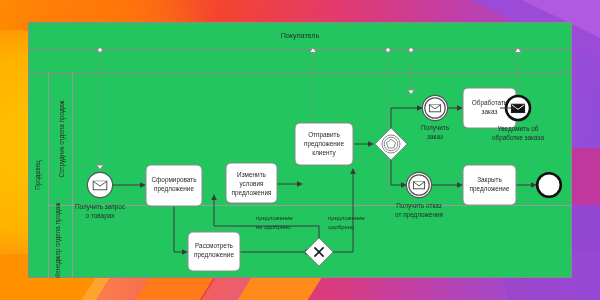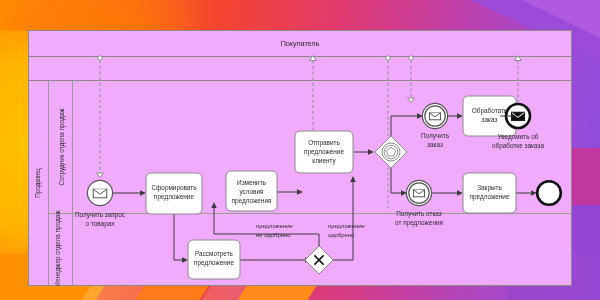--- a/index.html
+++ b/index.html
@@ -29,21 +29,21 @@
   .stripe{position:absolute;bottom:0;height:46px;transform:skewX(-32deg);}
   .s1{left:-20px;width:130px;background:#ff9100;}
   .s2{left:96px;width:58px;background:#ffffff;opacity:.18;}
   .s3{left:150px;width:64px;background:#ff7a18;}
   .s4{left:216px;width:40px;background:#ffffff;opacity:.16;}
   .s5{left:252px;width:70px;background:#ff8c1a;}
   .bot-fade{position:absolute;left:0;right:0;bottom:0;height:48px;
     background:linear-gradient(90deg,rgba(255,145,0,0) 0%,rgba(244,68,46,.0) 35%,rgba(226,58,110,.25) 58%,rgba(155,75,216,.45) 100%);}
 
   
-  .canvas{position:absolute;left:28px;top:22px;width:544px;height:256px;background:#f0abfc;margin-top:8px;}
+  .canvas{position:absolute;left:28px;top:22px;width:544px;height:256px;background:#22c55e;}
 
   
   svg.diagram{position:absolute;left:0;top:0;width:544px;height:256px;display:block;}
 
   .pool-line{fill:none;stroke:#8a8a8a;stroke-width:1;}
   .lane-line{fill:none;stroke:#9a9a9a;stroke-width:1;}
   .flow{fill:none;stroke:#3a3a3a;stroke-width:1;}
   .msgflow{fill:none;stroke:#8c8c8c;stroke-width:1;stroke-dasharray:3 2.6;}
   .task{fill:#fff;stroke:#8a8a8a;stroke-width:1;}
   .ev-thin{fill:#fff;stroke:#555;stroke-width:1.2;}

